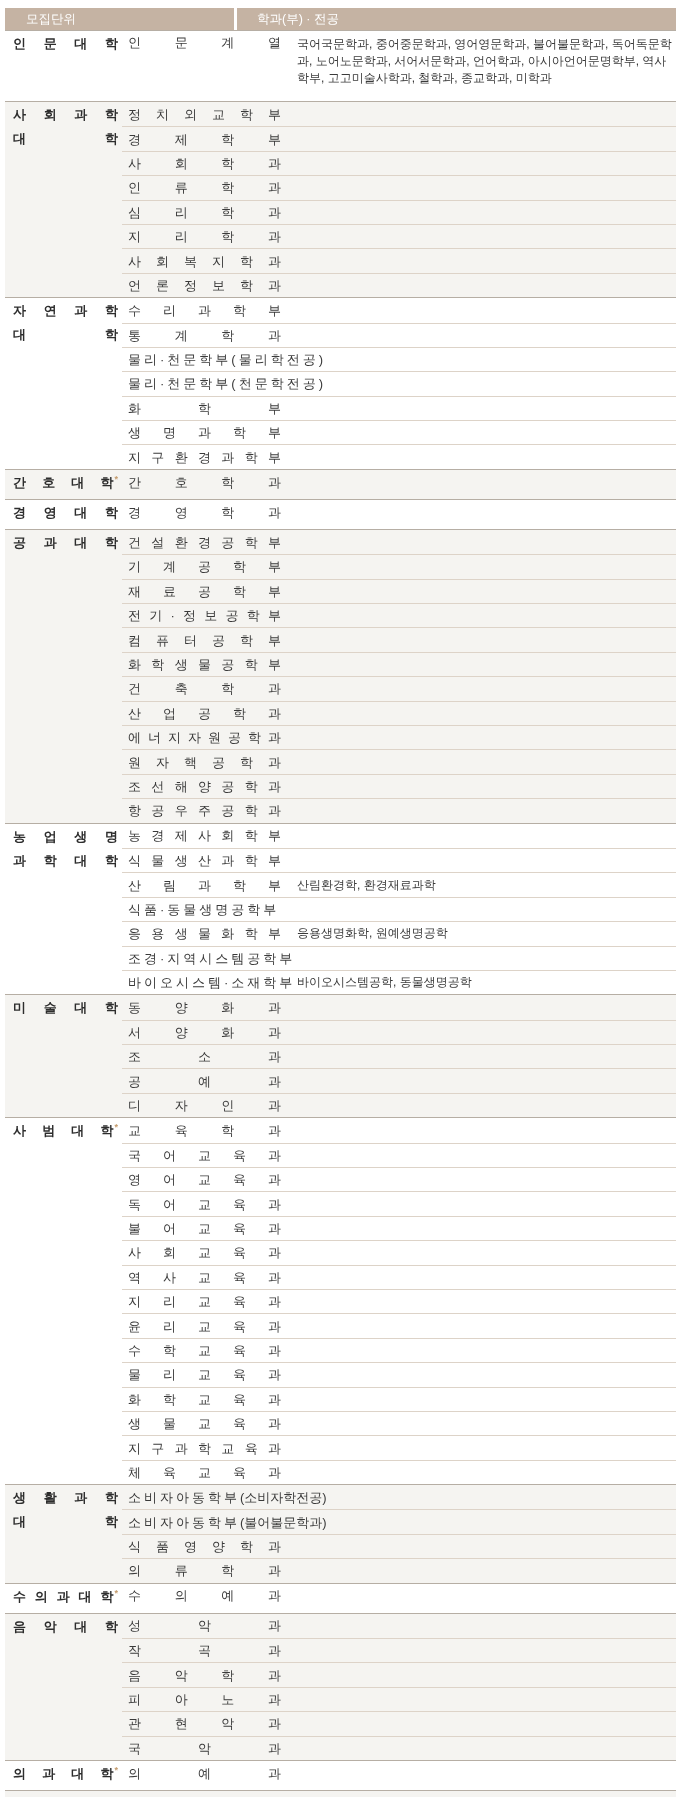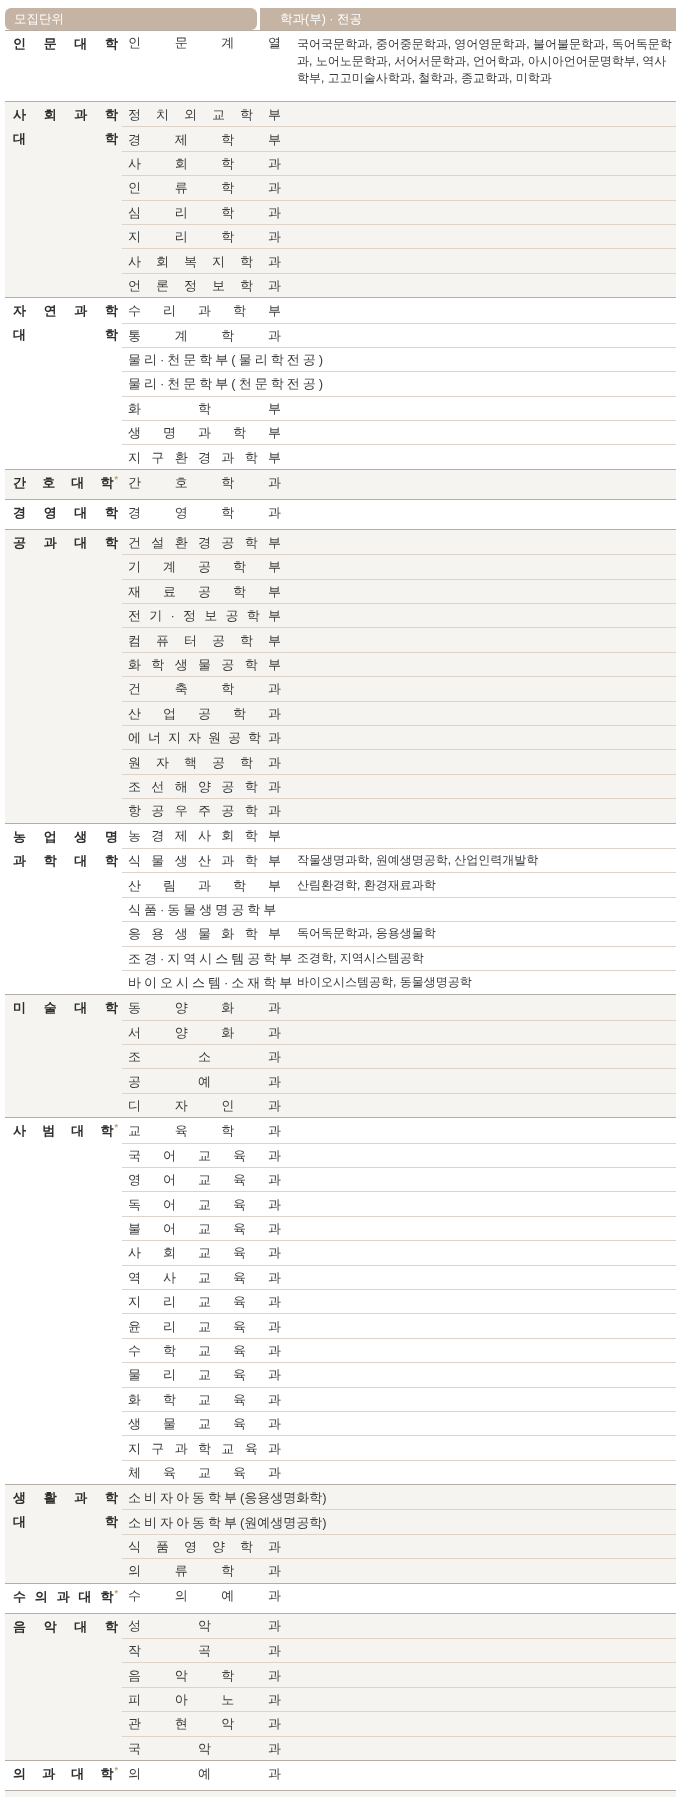--- a/index.html
+++ b/index.html
@@ -1,21 +1,21 @@
 <!DOCTYPE html>
 <html><head>
 <meta charset="utf-8">
 <style>
   html,body{margin:0;padding:0;background:#ffffff;}
   body{font-family:"Liberation Sans","DejaVu Sans",sans-serif;color:#3a3a3a;width:680px;}
   .table{margin:8px 4px 0 5px;}
   
   .header{display:flex;gap:3px;height:22px;}
   .hcell{background:#c5b3a3;color:#ffffff;font-size:12.5px;display:flex;align-items:center;box-sizing:border-box;}
-  .h1{width:252px;padding-left:9px;border-radius:6px;}
+  .h1{width:229px;padding-left:21px;}
   .h2{flex:1;padding-left:20px;}
   
   .section{display:flex;border-top:1px solid #b6aea4;background:#ffffff;}
   .section.shaded{background:#f5f4f1;}
   .section:last-child{border-bottom:1px solid #b6aea4;}
   .college{width:117px;flex-shrink:0;box-sizing:border-box;padding:5px 4px 0 8px;font-weight:bold;font-size:13px;color:#2d2d2d;}
   .college-line{display:flex;justify-content:space-between;line-height:15px;height:15px;margin-bottom:9px;}
   .ast{color:#c49a6b;font-size:9px;font-weight:bold;line-height:1;vertical-align:super;margin-left:1px;}
   .rows{flex:1;display:flex;flex-direction:column;min-width:0;}
   .row{display:flex;align-items:center;height:24.4px;box-sizing:border-box;border-top:1px solid #ddd3c8;}
@@ -472,21 +472,20 @@
           <div class="row">
     <div class="unit">
               <span>식</span>
               <span>물</span>
               <span>생</span>
               <span>산</span>
               <span>과</span>
               <span>학</span>
               <span>부</span>
             </div>
-    <div class="majors">작물생명과학, 원예생명공학, 산업인력개발학</div>
   </div>
           <div class="row">
     <div class="unit">
               <span>산</span>
               <span>림</span>
               <span>과</span>
               <span>학</span>
               <span>부</span>
             </div>
     <div class="majors">산림환경학, 환경재료과학</div>
@@ -508,37 +507,36 @@
           <div class="row">
     <div class="unit">
               <span>응</span>
               <span>용</span>
               <span>생</span>
               <span>물</span>
               <span>화</span>
               <span>학</span>
               <span>부</span>
             </div>
-    <div class="majors">독어독문학과, 응용생물학</div>
+    <div class="majors">응용생명화학, 원예생명공학</div>
   </div>
           <div class="row">
     <div class="unit gapped">
               <span>조</span>
               <span>경</span>
               <span>·</span>
               <span>지</span>
               <span>역</span>
               <span>시</span>
               <span>스</span>
               <span>템</span>
               <span>공</span>
               <span>학</span>
               <span>부</span>
             </div>
-    <div class="majors">조경학, 지역시스템공학</div>
   </div>
           <div class="row">
     <div class="unit gapped">
               <span>바</span>
               <span>이</span>
               <span>오</span>
               <span>시</span>
               <span>스</span>
               <span>템</span>
               <span>·</span>
@@ -785,34 +783,34 @@
     <div class="rows">
           <div class="row">
     <div class="unit gapped">
               <span>소</span>
               <span>비</span>
               <span>자</span>
               <span>아</span>
               <span>동</span>
               <span>학</span>
               <span>부</span>
-              <span>(응용생명화학)</span>
+              <span>(소비자학전공)</span>
             </div>
     <div class="majors"></div>
   </div>
           <div class="row">
     <div class="unit gapped">
               <span>소</span>
               <span>비</span>
               <span>자</span>
               <span>아</span>
               <span>동</span>
               <span>학</span>
               <span>부</span>
-              <span>(원예생명공학)</span>
+              <span>(불어불문학과)</span>
             </div>
     <div class="majors"></div>
   </div>
           <div class="row">
     <div class="unit">
               <span>식</span>
               <span>품</span>
               <span>영</span>
               <span>양</span>
               <span>학</span>

